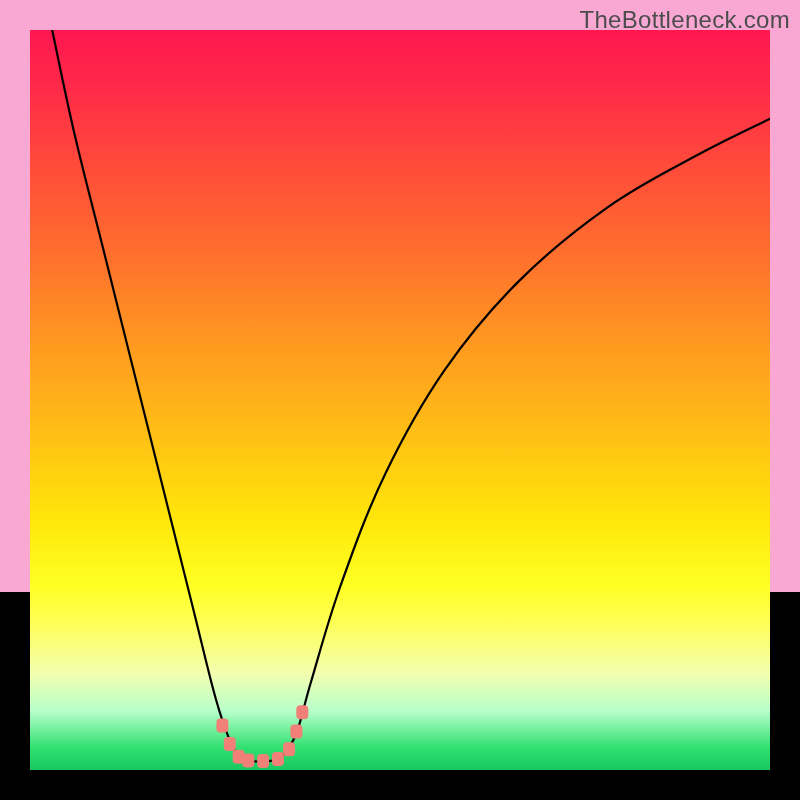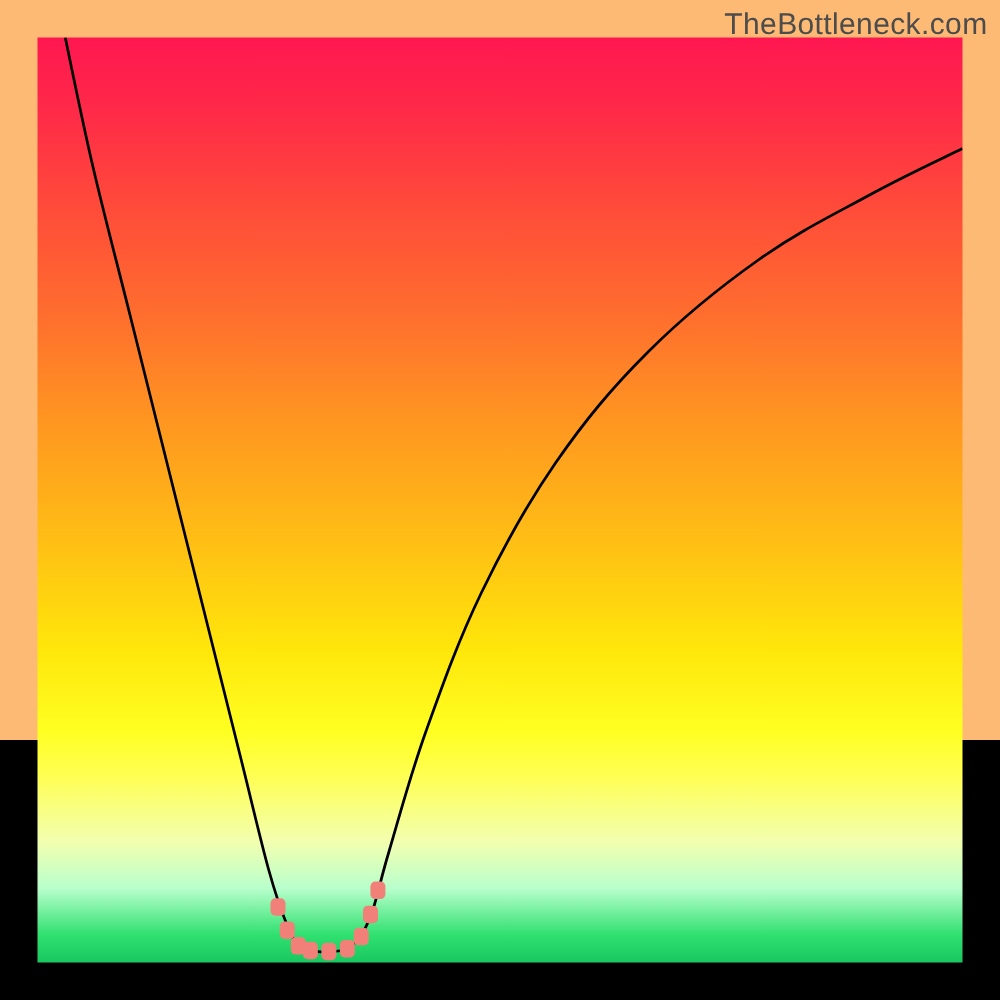--- a/index.html
+++ b/index.html
@@ -10,21 +10,21 @@
     overflow: hidden;
     background: #000;
     font-family: Arial, Helvetica, sans-serif;
   }
   .frame {
     position: absolute;
     left: 0;
     top: 0;
     width: 800px;
     height: 592px;
-    background: #fdba74;
+    background: #f9a8d4;
   }
   .plot {
     position: absolute;
     left: 30px;
     top: 30px;
     width: 740px;
     height: 740px;
     background: linear-gradient(to bottom,
       #ff1750 0%,
       #ff2a48 8%,

